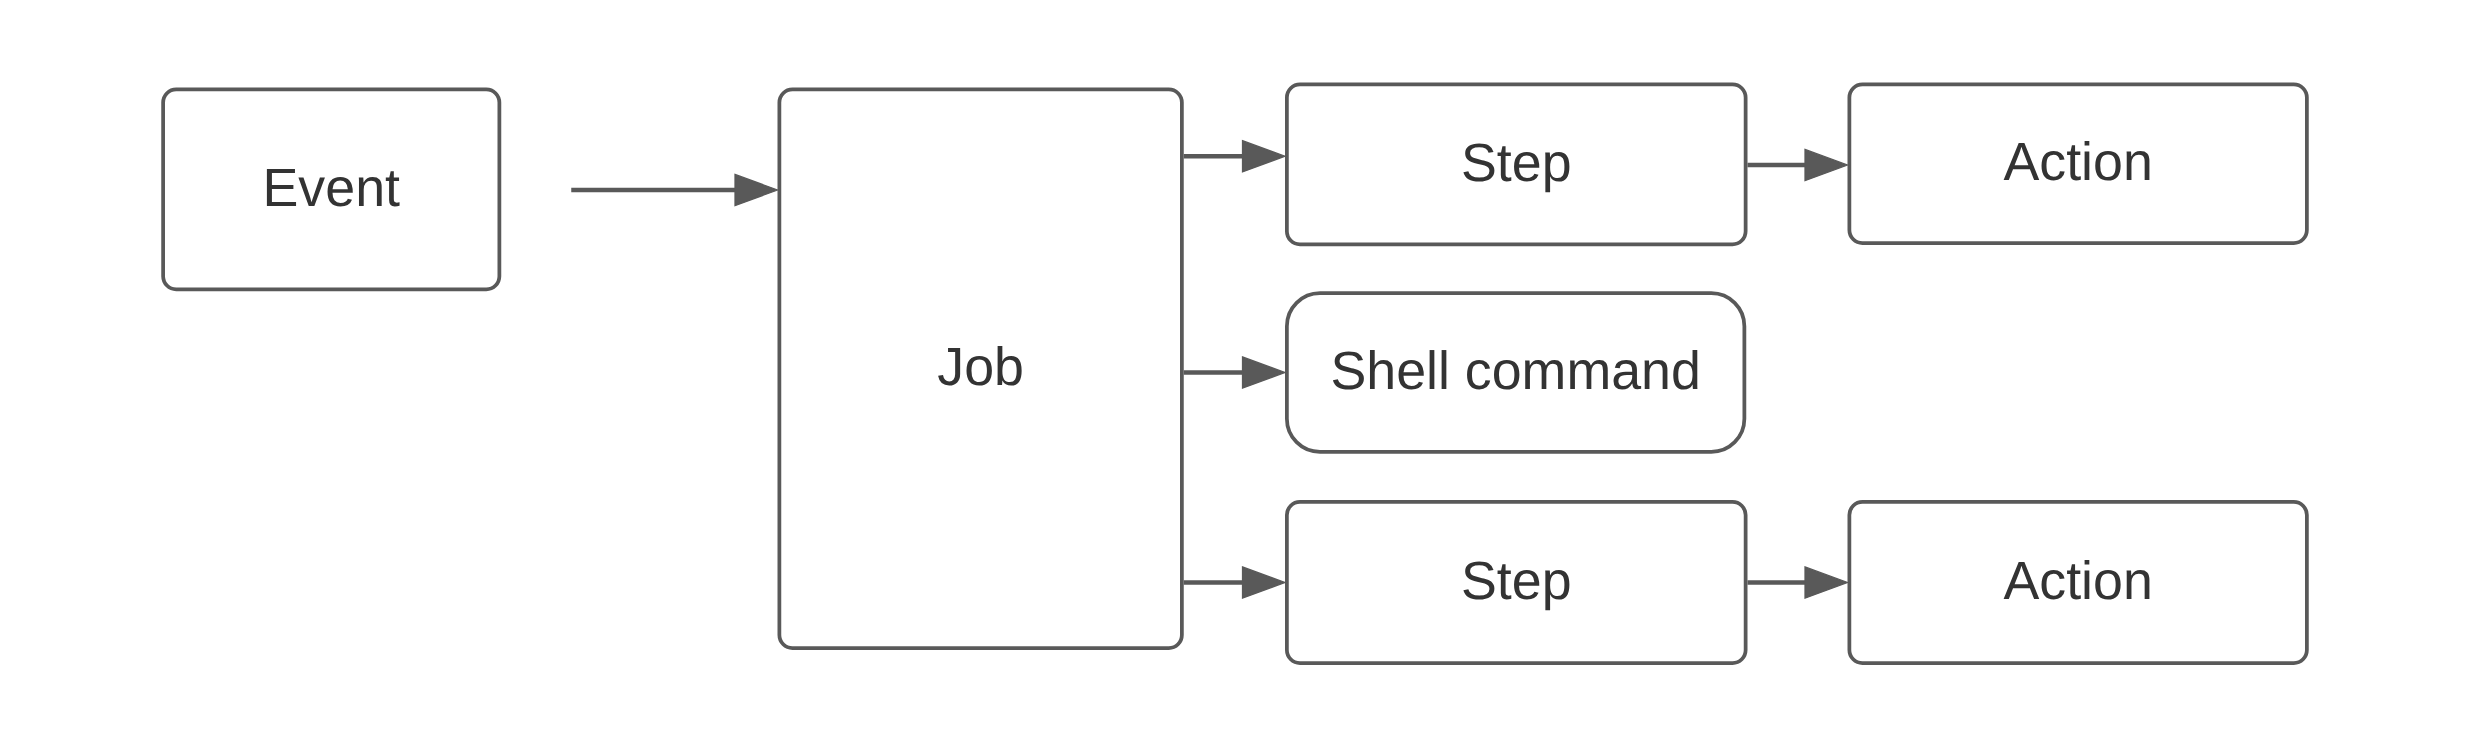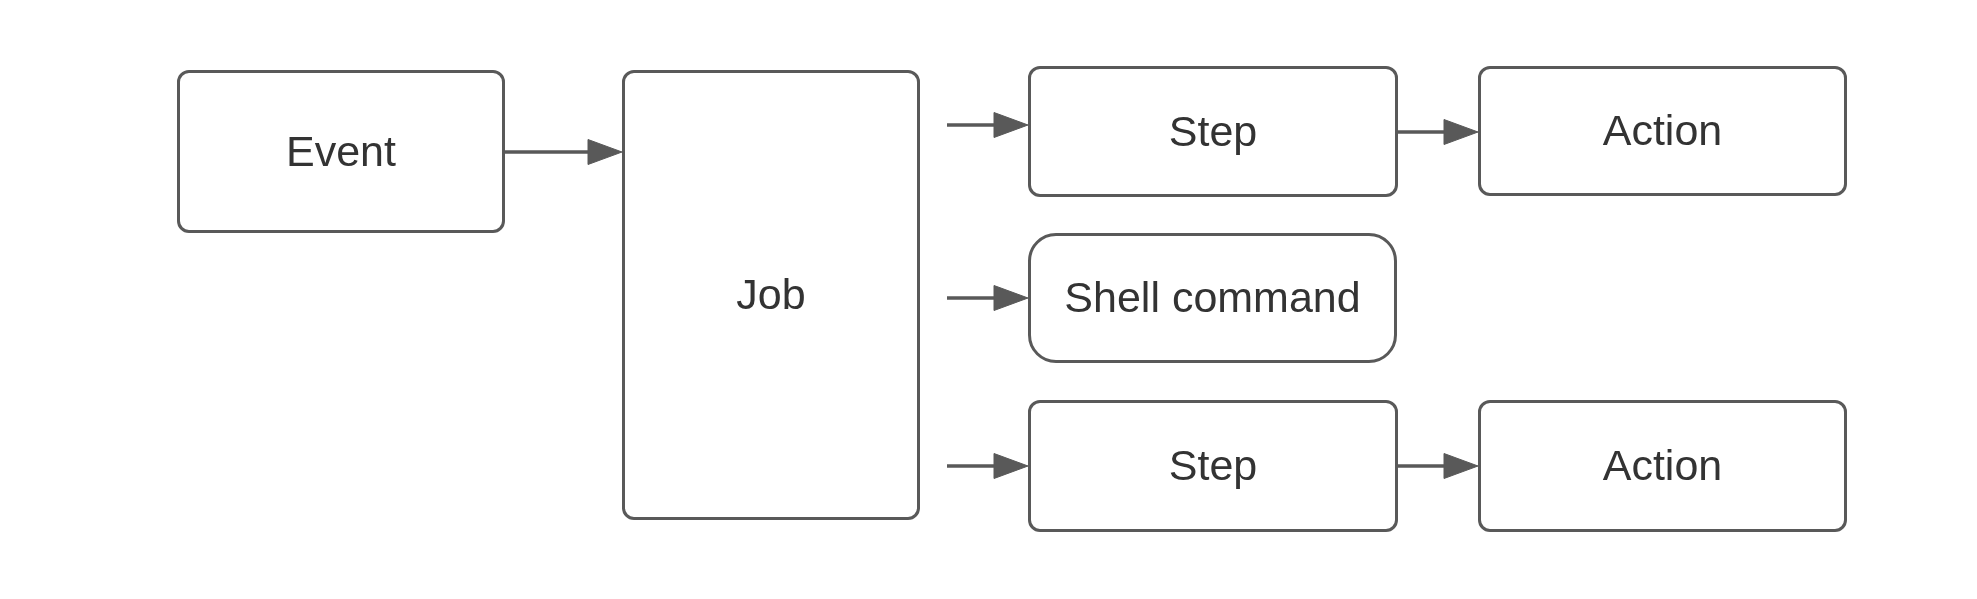--- a/index.html
+++ b/index.html
@@ -29,22 +29,22 @@
     border-radius: 12px;
     display: flex;
     align-items: center;
     justify-content: center;
     color: var(--text);
     font-size: 43px;
     line-height: 1.2;
     white-space: nowrap;
     text-align: center;
   }
-  .node-event   { left: 129px;  top: 70px;  width: 328px; height: 163px; margin-left: 48px; }
-  .node-job     { left: 622px;  top: 70px;  width: 298px; height: 450px; }
+  .node-event   { left: 129px;  top: 70px;  width: 272px; height: 163px; }
+  .node-job     { left: 622px;  top: 70px;  width: 325px; height: 450px; }
   .node-step-top    { left: 1028px; top: 66px;  width: 370px; height: 131px; }
   .node-action-top  { left: 1478px; top: 66px;  width: 369px; height: 130px; }
   .node-shell       { left: 1028px; top: 233px; width: 369px; height: 130px; border-radius: 28px; }
   .node-step-bottom   { left: 1028px; top: 400px; width: 370px; height: 132px; }
   .node-action-bottom { left: 1478px; top: 400px; width: 369px; height: 132px; }
   .connector-layer {
     position: absolute;
     left: 0; top: 0;
     width: 1977px;
     height: 599px;

